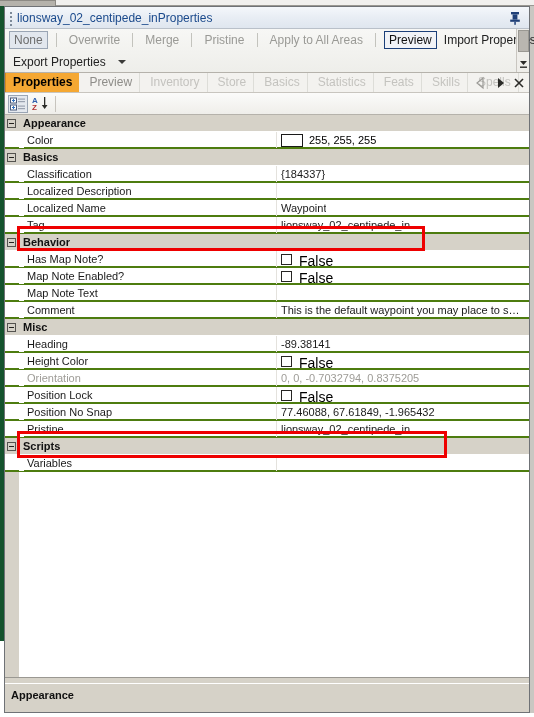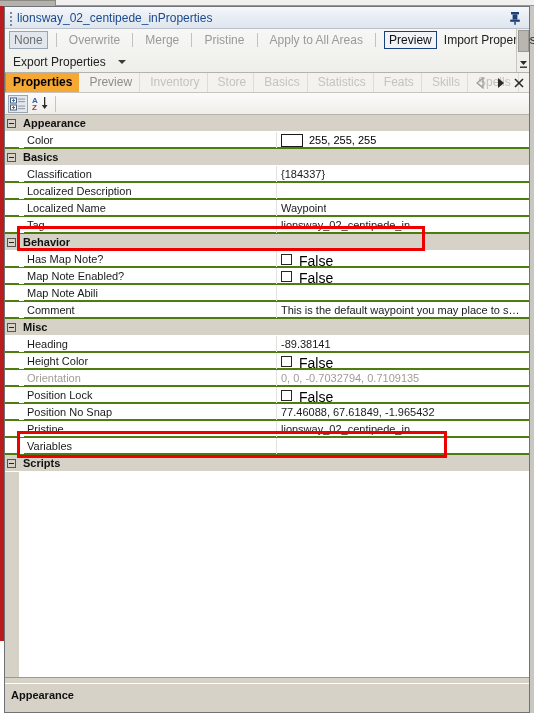--- a/index.html
+++ b/index.html
@@ -15,21 +15,21 @@
     color: #000000;
     overflow: hidden;
     position: relative;
   }
 
   
   #window-frame {
     position: absolute;
     left: 0; top: 0;
     width: 534px; height: 641px;
-    background: #b91c1c;
+    background: #14532d;
     box-sizing: border-box;
     padding-left: 20px;
   }
 
   
   #tab-stub {
     position: absolute;
     left: 0px; top: 0px;
     width: 56px; height: 6px;
     background: #b5b2ab;
@@ -577,21 +577,21 @@
       </div>
       <div class="row prop">
         <span class="prop-left-band"></span>
         <span class="prop-name">Map Note Enabled?</span>
         <span class="cell-divider"></span>
         <span class="vcheck"></span>
         <span class="vcheck-label">False</span>
       </div>
       <div class="row prop">
         <span class="prop-left-band"></span>
-        <span class="prop-name">Map Note Abili</span>
+        <span class="prop-name">Map Note Text</span>
         <span class="cell-divider"></span>
         <span class="prop-value"></span>
       </div>
 
       <div class="row prop">
         <span class="prop-left-band"></span>
         <span class="prop-name">Comment</span>
         <span class="cell-divider"></span>
         <span class="prop-value">This is the default waypoint you may place to se…</span>
       </div>
@@ -609,21 +609,21 @@
         <span class="prop-left-band"></span>
         <span class="prop-name">Height Color</span>
         <span class="cell-divider"></span>
         <span class="vcheck"></span>
         <span class="vcheck-label">False</span>
       </div>
       <div class="row prop">
         <span class="prop-left-band"></span>
         <span class="prop-name readonly">Orientation</span>
         <span class="cell-divider"></span>
-        <span class="prop-value readonly">0, 0, -0.7032794, 0.7109135</span>
+        <span class="prop-value readonly">0, 0, -0.7032794, 0.8375205</span>
       </div>
       <div class="row prop">
         <span class="prop-left-band"></span>
         <span class="prop-name">Position Lock</span>
         <span class="cell-divider"></span>
         <span class="vcheck"></span>
         <span class="vcheck-label">False</span>
       </div>
       <div class="row prop">
         <span class="prop-left-band"></span>
@@ -631,29 +631,29 @@
         <span class="cell-divider"></span>
         <span class="prop-value">77.46088, 67.61849, -1.965432</span>
       </div>
       <div class="row prop">
         <span class="prop-left-band"></span>
         <span class="prop-name">Pristine</span>
         <span class="cell-divider"></span>
         <span class="prop-value">lionsway_02_centipede_in</span>
       </div>
 
-      <div class="row prop">
-        <span class="prop-left-band"></span>
-        <span class="prop-name">Variables</span>
-        <span class="cell-divider"></span>
-        <span class="prop-value"></span>
-      </div>
       <div class="row cat">
         <span class="cat-expander"></span>
         <span class="cat-label">Scripts</span>
+      </div>
+      <div class="row prop">
+        <span class="prop-left-band"></span>
+        <span class="prop-name">Variables</span>
+        <span class="cell-divider"></span>
+        <span class="prop-value"></span>
       </div>
     </div>
 
     <div class="redbox" id="redbox-tag"></div>
     <div class="redbox" id="redbox-template"></div>
 
     <div id="desc-splitter"></div>
     <div id="desc-pane">
       <div id="desc-title">Appearance</div>
     </div>

